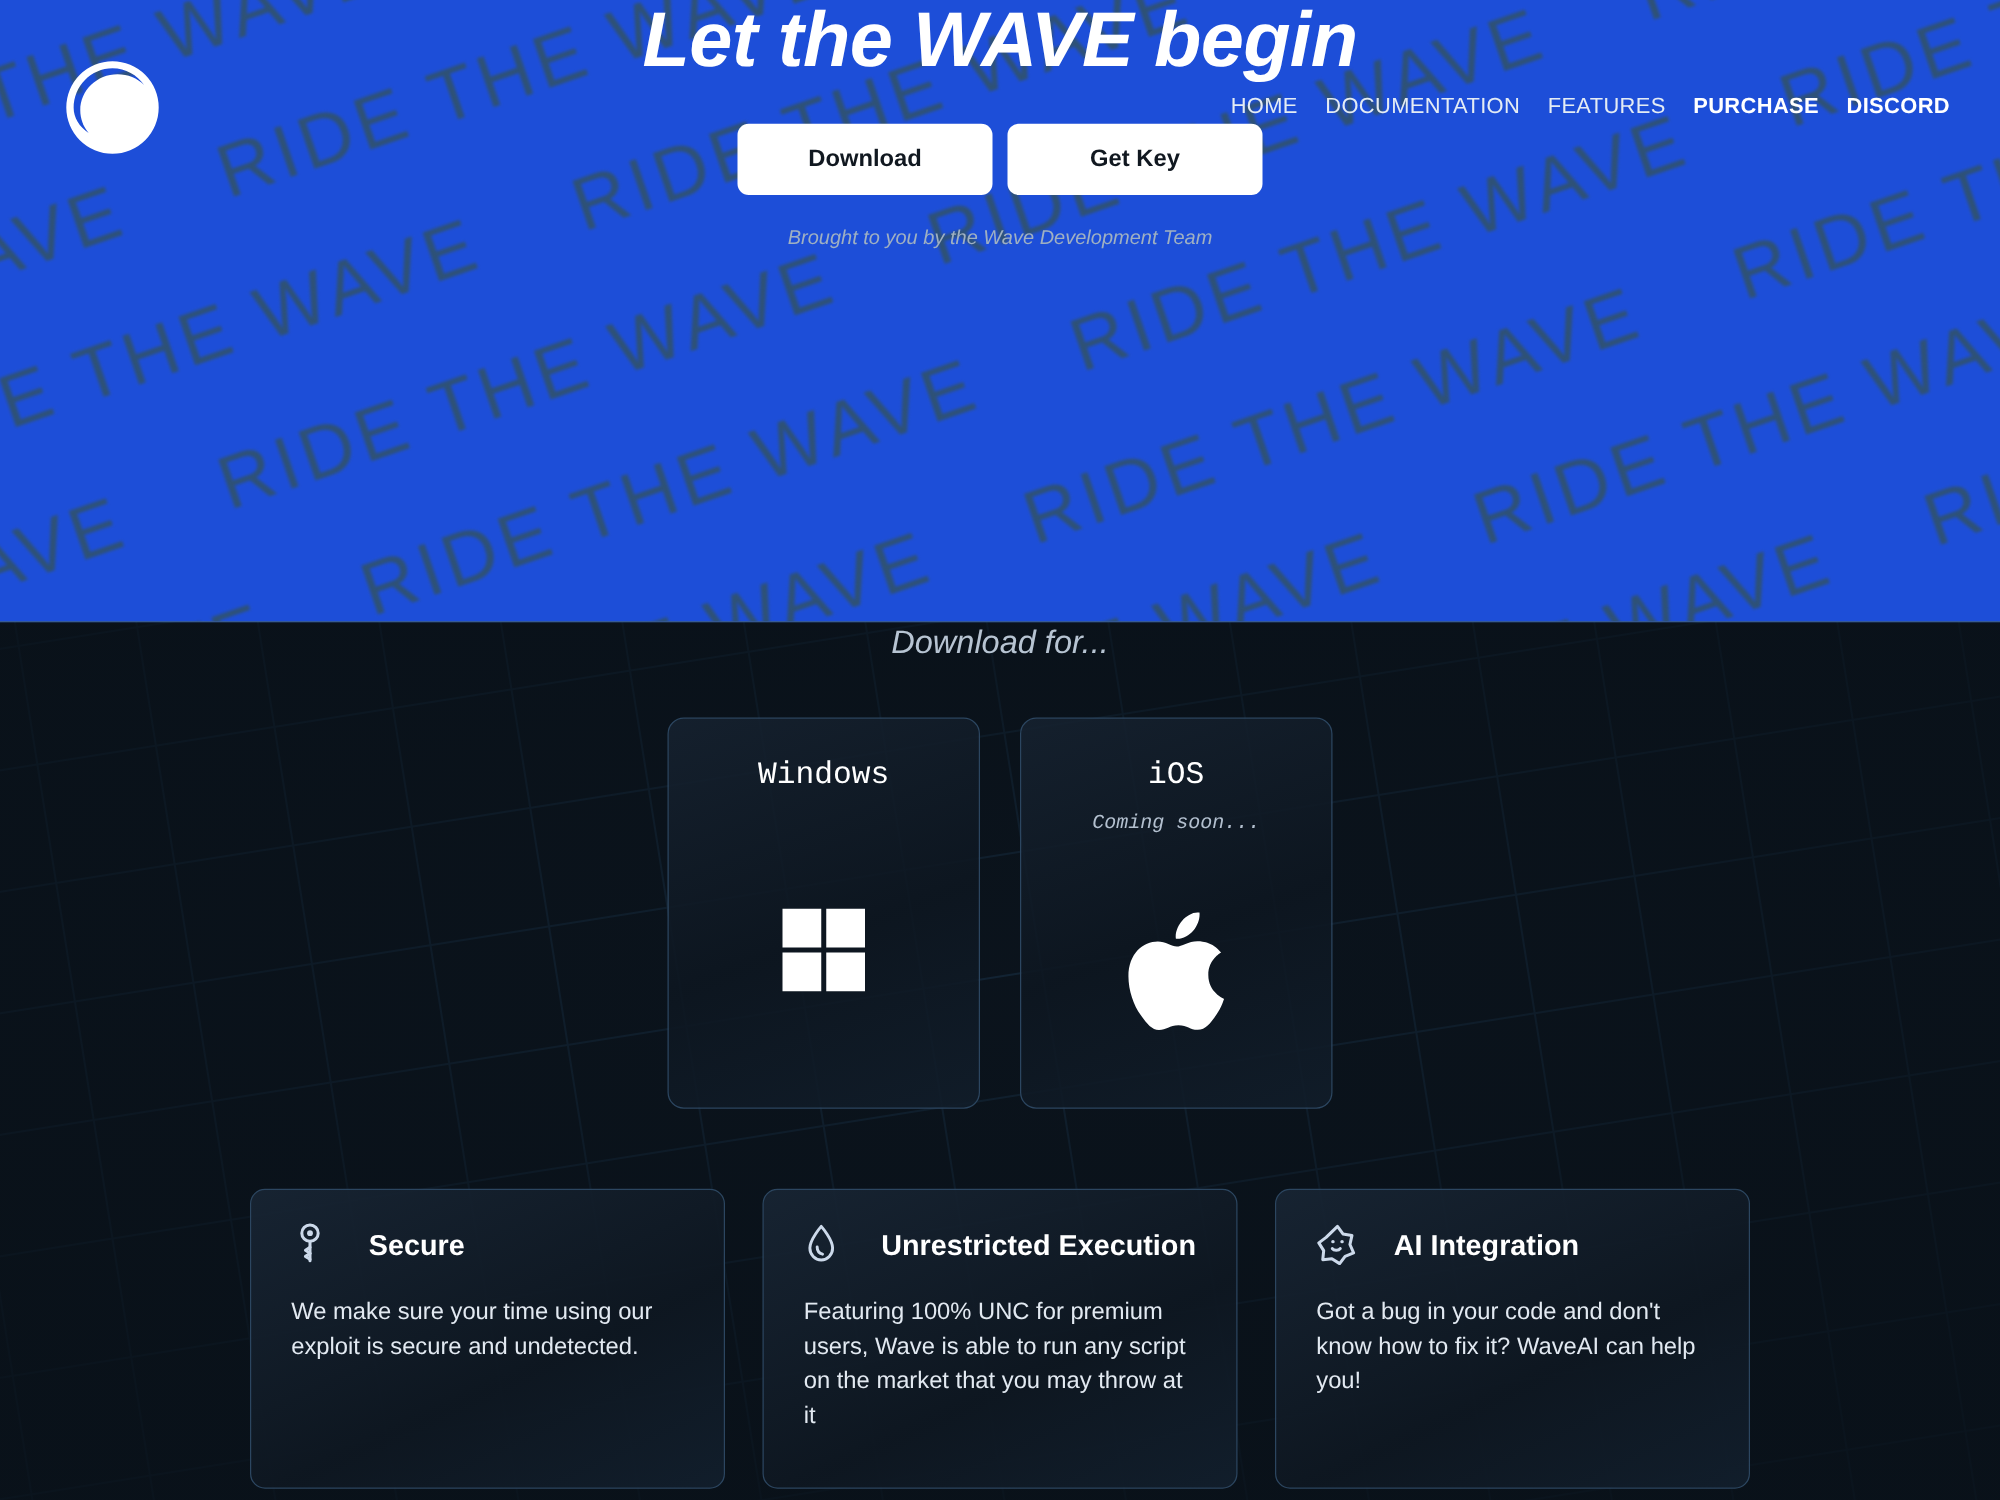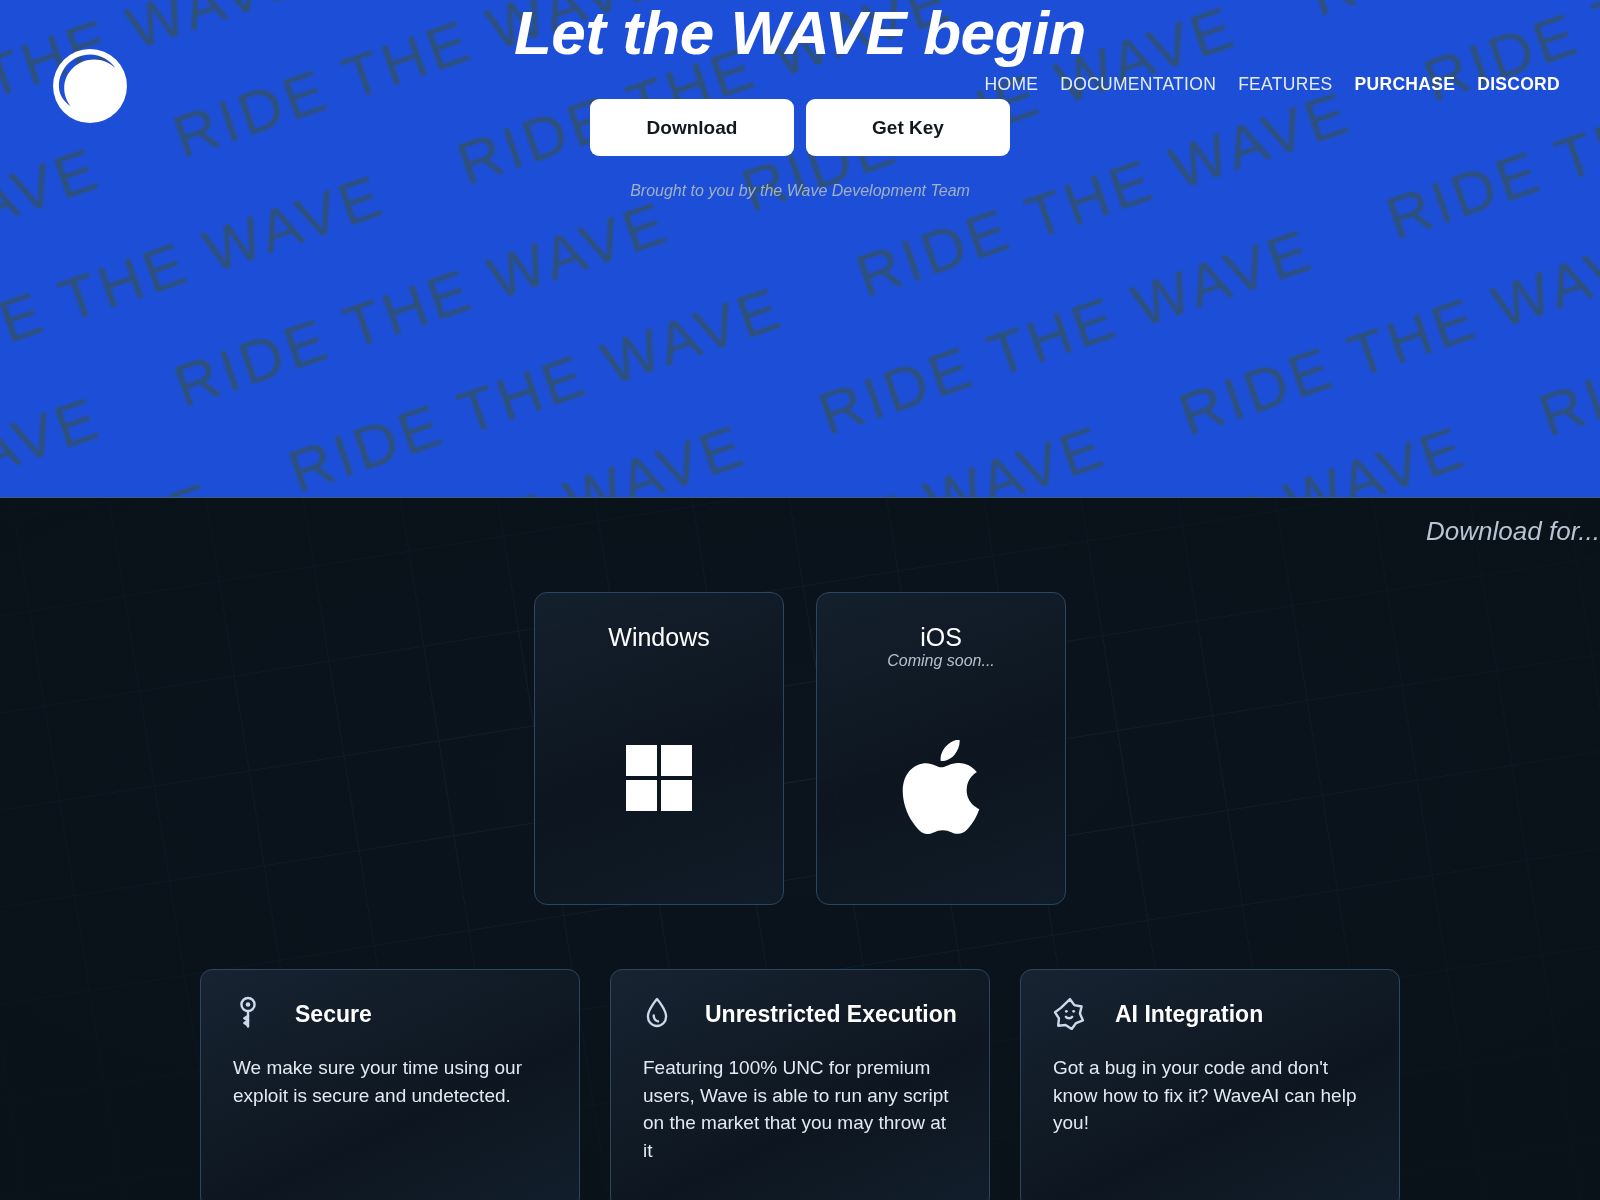--- a/index.html
+++ b/index.html
@@ -142,22 +142,21 @@
   #grid-vignette {
     position: absolute;
     inset: 0;
     background: radial-gradient(ellipse 70% 60% at 50% 40%, rgba(9,17,25,0.55) 0%, rgba(9,17,25,0.82) 60%, rgba(9,17,25,0.92) 100%);
     pointer-events: none;
   }
 
   #lower-content { position: relative; z-index: 3; }
 
   #download-for {
-    text-align: right;
-    padding-top: 18px;
+    text-align: center;
     font-size: 26px;
     font-style: italic;
     color: #b7c4d2;
   }
 
   #platform-cards {
     margin-top: 45px;
     display: flex;
     justify-content: center;
     gap: 32px;
@@ -166,28 +165,29 @@
     width: 250px;
     height: 313px;
     border: 1px solid #2c4660;
     border-radius: 13px;
     background: linear-gradient(160deg, rgba(22,34,48,0.86) 0%, rgba(13,22,32,0.9) 55%, rgba(17,29,42,0.88) 100%);
     padding-top: 30px;
     display: flex;
     flex-direction: column;
     align-items: center;
     cursor: pointer;
+    font-family: Liberation Mono, monospace;
   }
   .platform-name {
     font-size: 25px;
     color: #ffffff;
     font-weight: 400;
   }
   .platform-sub {
-    margin-top: 0;
+    margin-top: 15px;
     font-size: 16px;
     font-style: italic;
     color: #b3c0cf;
   }
   .platform-logo {
     margin-top: auto;
     margin-bottom: auto;
     display: flex;
     align-items: center;
     justify-content: center;

